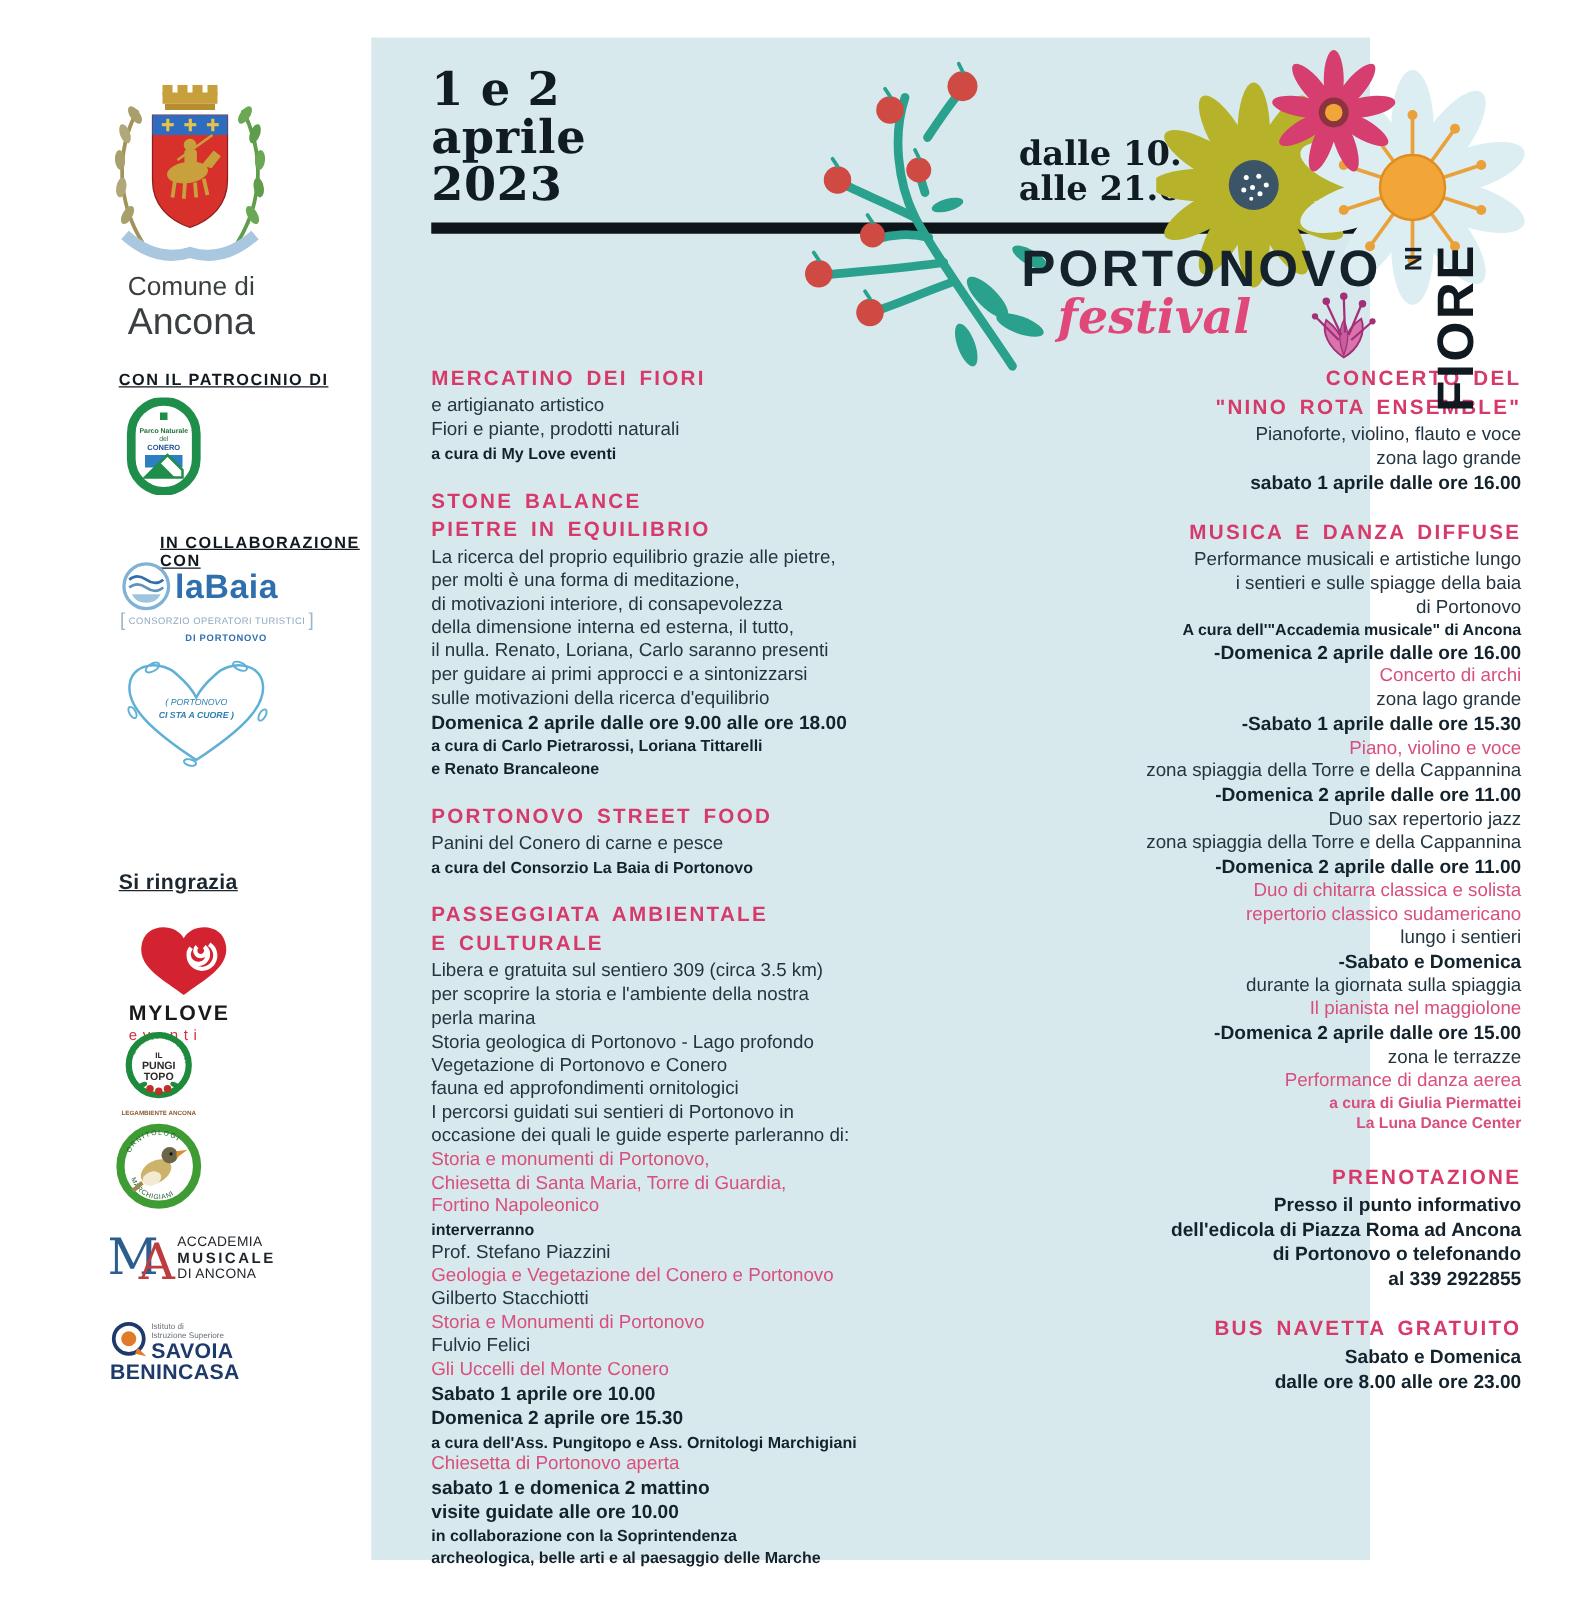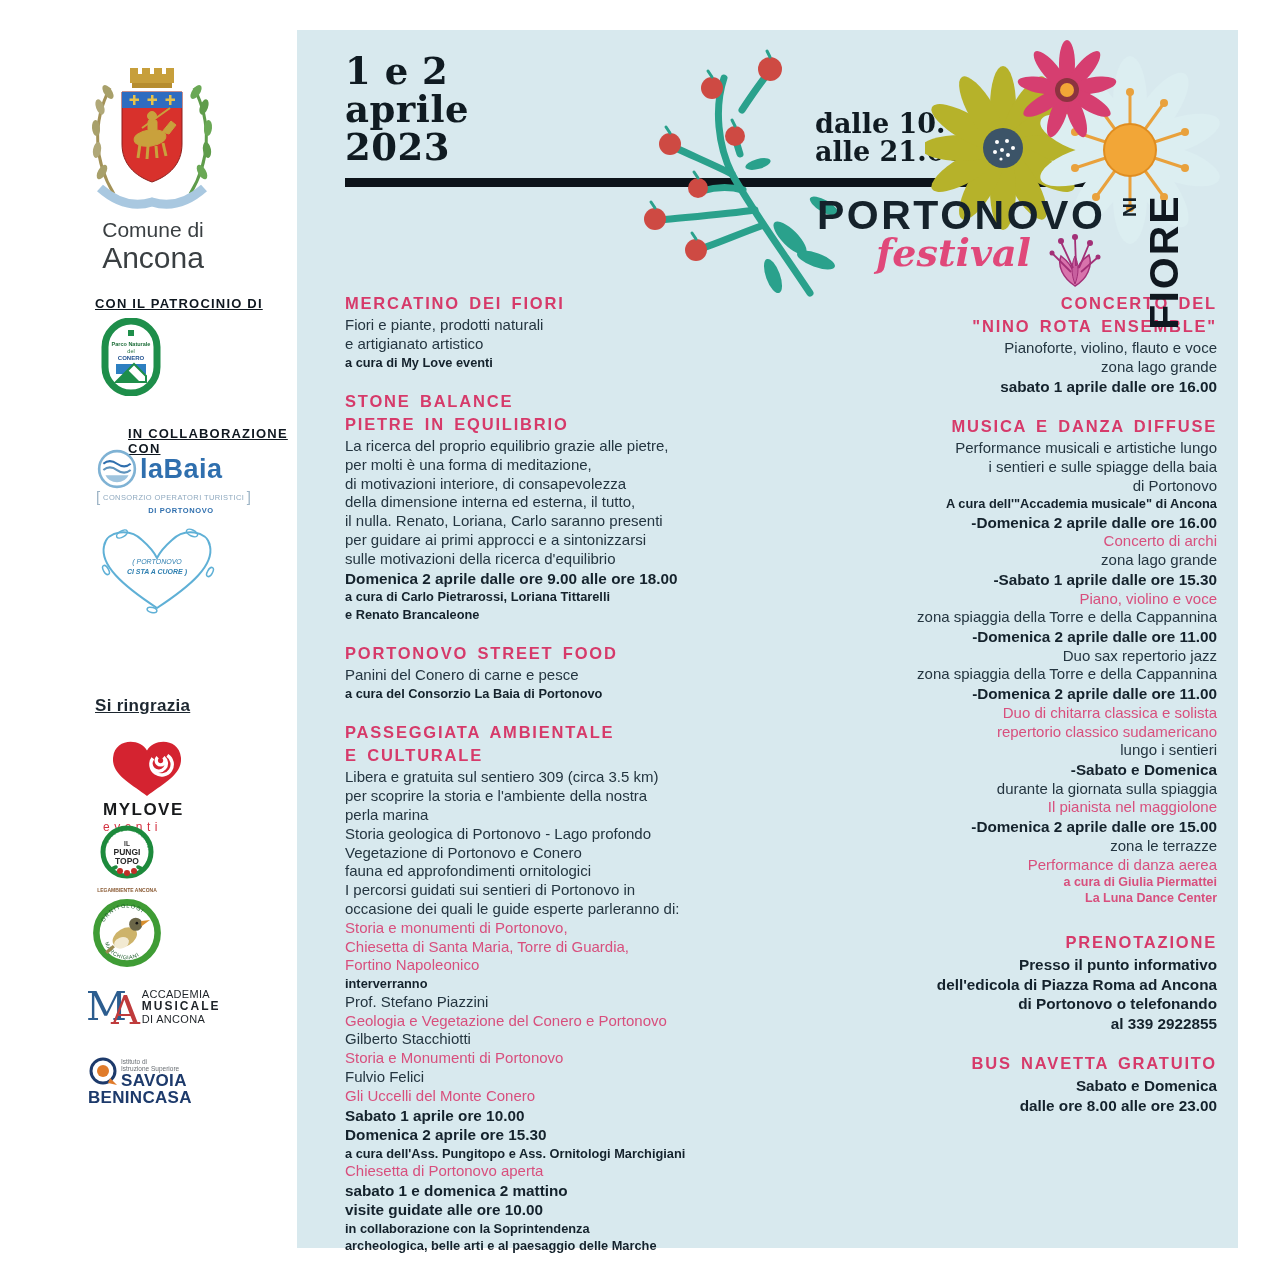--- a/index.html
+++ b/index.html
@@ -1,34 +1,34 @@
 <!DOCTYPE html>
 <html><head>
 <meta charset="utf-8">
 <style>
   html,body{margin:0;padding:0;width:1268px;height:1280px;background:#ffffff;overflow:hidden;
             font-family:"Liberation Sans",sans-serif;}
   .page{position:relative;width:1268px;height:1280px;background:#fff;}
 
   
-  .panel{position:absolute;left:297px;top:30px;width:941px;height:1218px;background:#d8e9ee;}
+  .panel{position:absolute;left:297px;top:30px;width:799px;height:1218px;background:#d8e9ee;}
 
   
   .date-block{position:absolute;left:48px;top:22px;font-family:"DejaVu Serif",serif;
               font-weight:700;font-size:37px;line-height:38px;color:#101b22;letter-spacing:0.5px;}
   .rule{position:absolute;left:48px;top:148px;width:806px;height:9px;background:#0d141a;z-index:1;}
   .time-block{position:absolute;left:518px;top:80px;font-family:"DejaVu Serif",serif;
               font-weight:700;font-size:27px;line-height:28px;color:#101b22;z-index:2;}
   .branch-svg{position:absolute;left:343px;top:18px;z-index:2;}
   .flowers-svg{position:absolute;left:628px;top:8px;z-index:2;}
   .title-main{position:absolute;left:520px;top:162px;font-size:41px;font-weight:800;
               letter-spacing:2.5px;color:#15222b;z-index:3;}
   .title-in{position:absolute;left:812px;top:176px;width:40px;font-size:19px;font-weight:800;
             letter-spacing:1px;color:#15222b;transform:rotate(90deg);transform-origin:center;z-index:3;}
-  .title-festival{position:absolute;left:579px;top:200px;font-family:"DejaVu Serif",serif;
+  .title-festival{position:absolute;left:549px;top:200px;font-family:"DejaVu Serif",serif;
                   font-style:italic;font-weight:700;font-size:38px;color:#e0487a;z-index:3;}
   .title-fiore{position:absolute;left:781px;top:210px;width:170px;height:44px;text-align:center;
                font-size:41px;font-weight:800;letter-spacing:2px;color:#101820;
                transform:rotate(-90deg);transform-origin:center;z-index:3;}
 
   
   .col{position:absolute;top:263px;width:434px;z-index:2;}
   .col-left{left:48px;}
   .col-right{left:486px;text-align:right;}
   .sec{margin-bottom:20px;}
@@ -399,22 +399,22 @@
     </svg>
 
     <div class="title-main">PORTONOVO</div>
     <div class="title-in">IN</div>
     <div class="title-festival">festival</div>
     <div class="title-fiore">FIORE</div>
 
     <div class="col col-left">
       <section class="sec">
           <div class="ln-h">MERCATINO DEI FIORI</div>
+          <div class="ln-body">e artigianato artistico</div>
           <div class="ln-body">Fiori e piante, prodotti naturali</div>
-          <div class="ln-body">e artigianato artistico</div>
           <div class="ln-small">a cura di My Love eventi</div>
         </section>
       <section class="sec">
           <div class="ln-h">STONE BALANCE</div>
           <div class="ln-h">PIETRE IN EQUILIBRIO</div>
           <div class="ln-body">La ricerca del proprio equilibrio grazie alle pietre,</div>
           <div class="ln-body">per molti è una forma di meditazione,</div>
           <div class="ln-body">di motivazioni interiore, di consapevolezza</div>
           <div class="ln-body">della dimensione interna ed esterna, il tutto,</div>
           <div class="ln-body">il nulla. Renato,  Loriana, Carlo saranno presenti</div>

